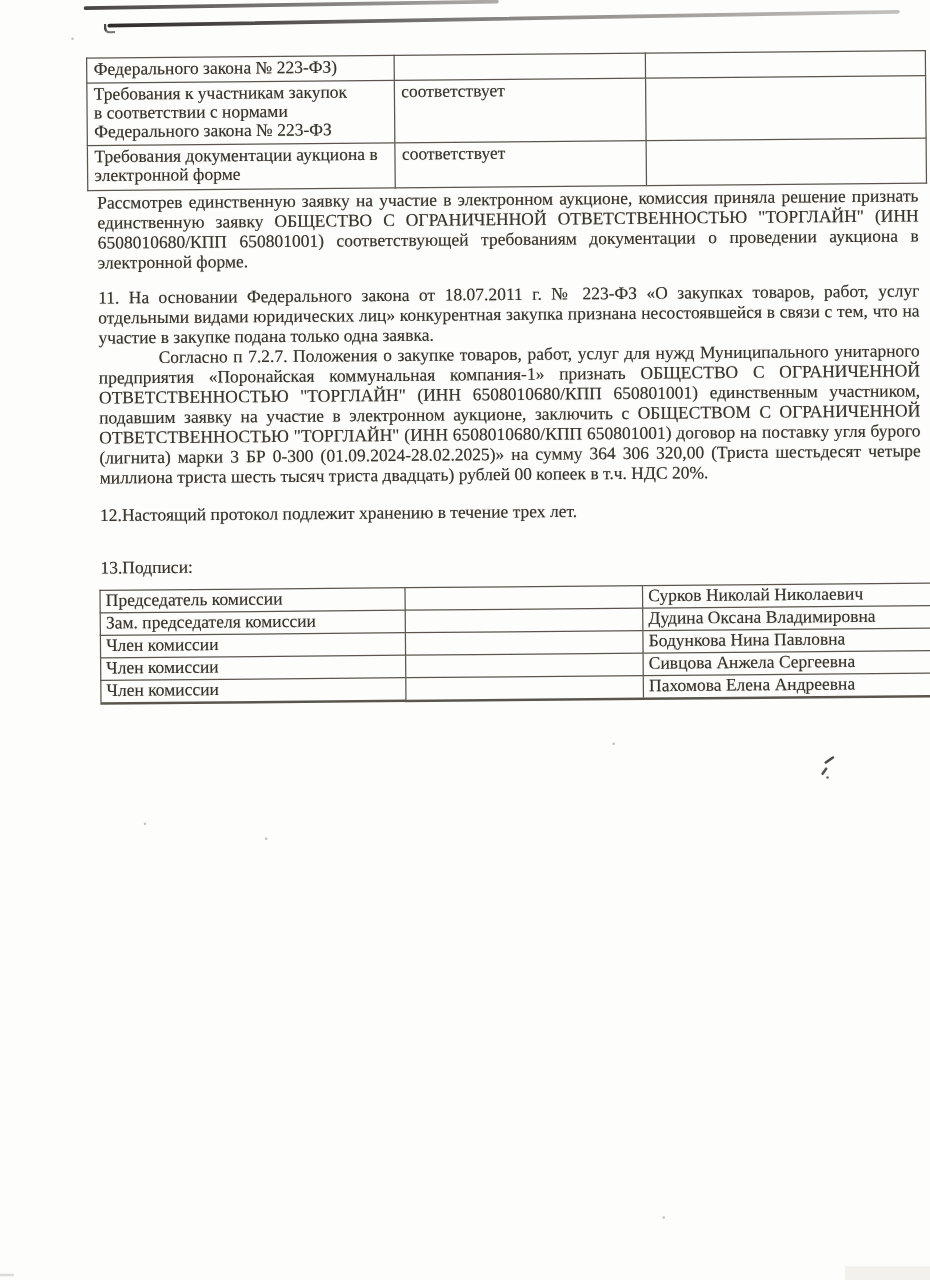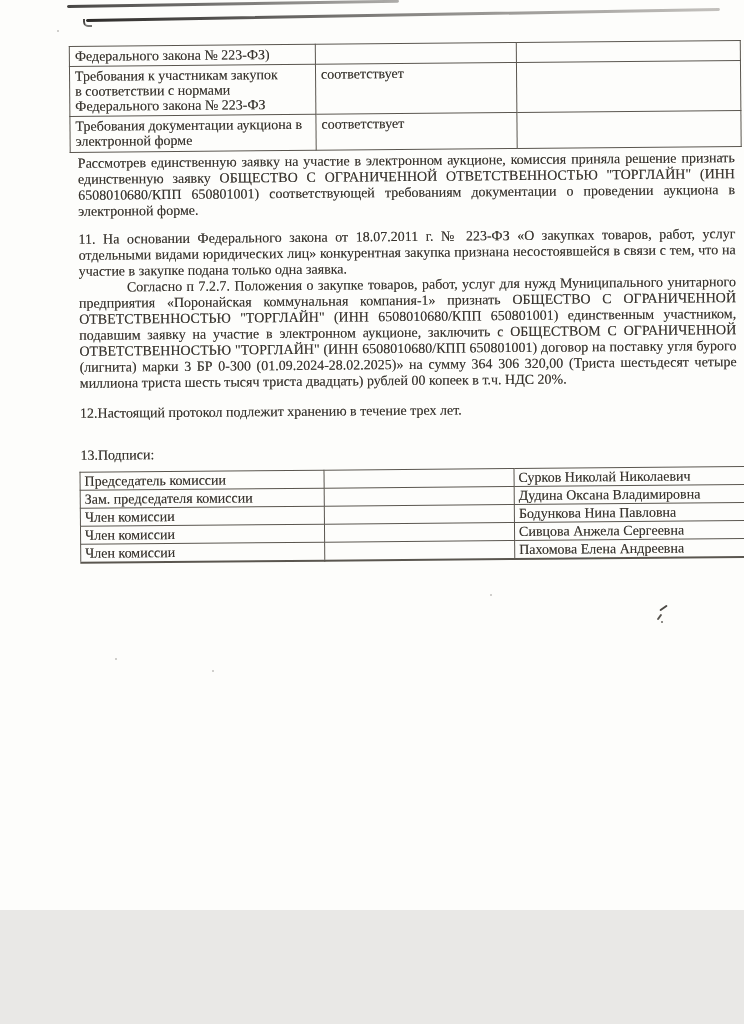--- a/index.html
+++ b/index.html
@@ -3,21 +3,21 @@
 <meta charset="utf-8">
 <title>Scanned protocol page</title>
 <style>
   html,body{margin:0;padding:0;}
   body{
     width:744px;height:1024px;
     background:#e9e8e6;
     font-family:"Liberation Serif","DejaVu Serif",serif;
   }
   .page{
-    position:relative;width:744px;height:910px;overflow:hidden;
+    position:relative;width:744px;height:1024px;overflow:hidden;
     background:#fdfdfb;
     color:#38342e;
   }
   .tilt{
     position:absolute;left:0;top:0;width:744px;
     transform:rotate(-0.5deg);
     transform-origin:60px 300px;
   }
   
   table{border-collapse:collapse;table-layout:fixed;}

